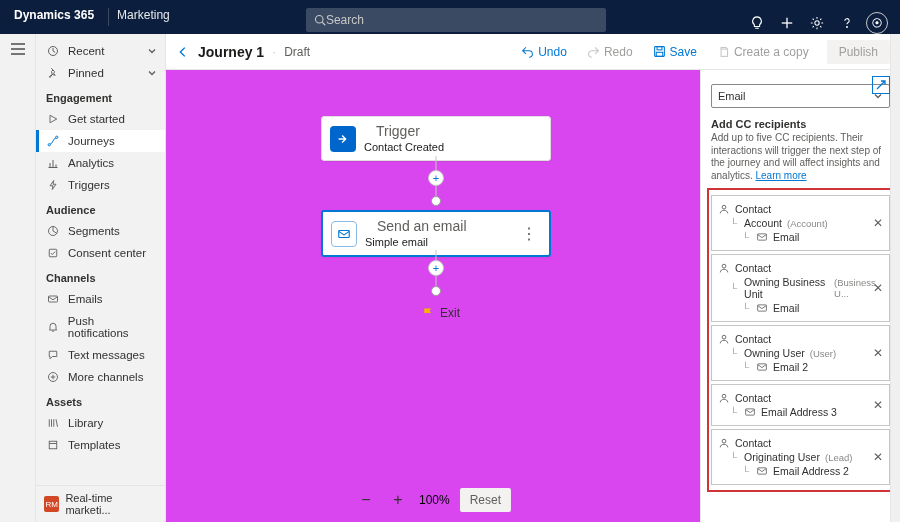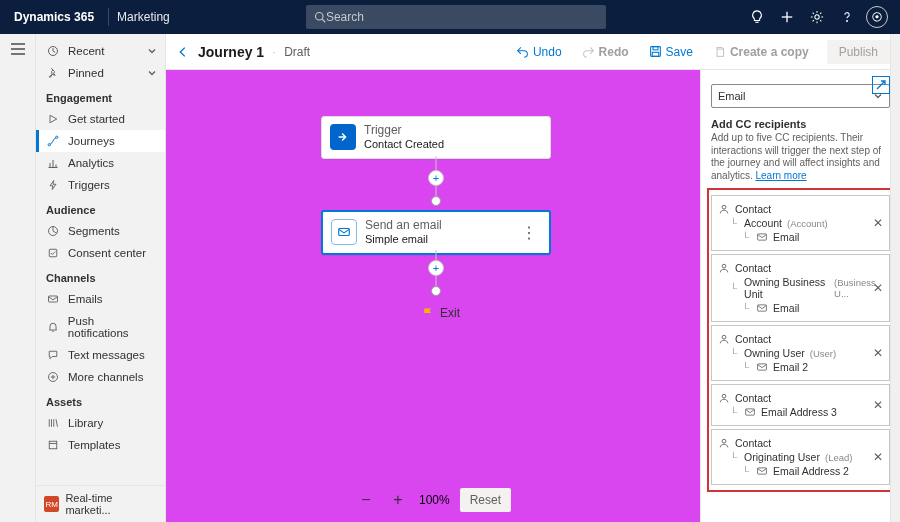--- a/index.html
+++ b/index.html
@@ -1,20 +1,20 @@
 <!DOCTYPE html>
 <html><head>
 <meta charset="utf-8">
 <style>
 * { box-sizing: border-box; margin: 0; padding: 0; font-family: "Segoe UI", Arial, sans-serif; }
 html, body { width: 900px; height: 522px; overflow: hidden; background: #f5f5f5; }
 svg { display: block; }
 
 
-.appbar { background: #0b1e3d; color: #fff; height: 34px; display: flex; align-items: center; padding: 16px 8px; font-size: 12px; }
+.appbar { background: #0b1e3d; color: #fff; height: 34px; display: flex; padding: 8px 8px; font-size: 12px; }
 .appbar .brand { font-weight: 600; padding: 0 6px; }
 .appbar .divider { width: 1px; height: 18px; background: #3a4a63; margin: 0 8px; }
 .appbar .module { opacity: .9; }
 .appbar .spacer { flex: 1; }
 .search-wrap { display: flex; align-items: center; background: #3a4a63; border-radius: 2px; height: 24px; width: 300px; margin: 0 8px; padding: 0 8px; color: #ddd; }
 .search-wrap input { flex: 1; background: transparent; border: none; outline: none; color: #fff; font-size: 12px; }
 .search-wrap input::placeholder { color: #c8c8c8; }
 .appbar .iconbtn { width: 30px; height: 30px; display: flex; align-items: center; justify-content: center; cursor: pointer; }
 .avatar { width: 22px; height: 22px; border: 1px solid #c8c8c8; border-radius: 50%; display: flex; align-items: center; justify-content: center; font-size: 11px; }
 
@@ -32,36 +32,36 @@
 .nav .bottom { position: absolute; bottom: 0; left: 0; right: 0; display: flex; align-items: center; gap: 6px; padding: 6px 8px; border-top: 1px solid #e5e5e5; font-size: 11px; margin-top: 35px; }
 .nav .bottom .sq { width: 16px; height: 16px; background: #d24726; color: #fff; font-size: 8px; display: flex; align-items: center; justify-content: center; border-radius: 2px; }
 
 .main { flex: 1; background: #d946ef; display: flex; flex-direction: column; position: relative; }
 .toolbar { height: 36px; background: #fff; border-bottom: 1px solid #e6e6e6; display: flex; align-items: center; padding: 0 10px; font-size: 12px; gap: 8px; }
 .toolbar .back { cursor: pointer; color: #0078d4; }
 .toolbar .title { font-weight: 600; font-size: 14px; color: #1b1a19; }
 .toolbar .status { color: #605e5c; }
 .toolbar .flex { flex: 1; }
 .toolbar .tbtn { display: flex; align-items: center; gap: 4px; padding: 4px 6px; color: #323130; cursor: pointer; }
-.toolbar .tbtn.disabled { color: #a19f9d; cursor: default; font-weight: bold; }
+.toolbar .tbtn.disabled { color: #a19f9d; cursor: default; }
 .toolbar .tbtn.primary { color: #0078d4; }
 .toolbar .publish { background: #f3f2f1; color: #a19f9d; padding: 5px 12px; border-radius: 2px; margin-left: 4px; }
 
 .canvas-wrap { flex: 1; display: flex; overflow: hidden; }
 .canvas { flex: 1; position: relative; }
 .canvas-inner { position: absolute; inset: 0; }
 
 
 .node { position: absolute; background: #fff; border: 1px solid #e1dfdd; border-radius: 3px; box-shadow: 0 1px 2px rgba(0,0,0,.06); display: flex; align-items: center; padding: 6px 8px; gap: 8px; width: 230px; }
 .node.selected { border: 2px solid #0078d4; }
 .node .badge { width: 26px; height: 26px; border-radius: 4px; display: flex; align-items: center; justify-content: center; }
 .node .badge.blue-solid { background: #0066cc; color: #fff; }
 .node .badge.blue-outline { background: #fff; border: 1px solid #8bb9e6; color: #0078d4; }
 .node .txt { font-size: 11px; line-height: 1.25; }
-.node .txt .sub { color: #605e5c; font-size: 12px; }
+.node .txt .sub { color: #605e5c; font-size: 14px; margin-left: 12px; }
 .node .txt .name { color: #1b1a19; font-weight: 400; }
 .node .more { margin-left: auto; padding: 0 4px; cursor: pointer; color: #605e5c; }
 
 .connector { position: absolute; left: 50%; width: 1px; background: #c8c6c4; transform: translateX(-50%); }
 .plus-circle { position: absolute; left: 50%; transform: translate(-50%, 0); width: 16px; height: 16px; border: 1px solid #c8c6c4; border-radius: 50%; background: #fff; display: flex; align-items: center; justify-content: center; color: #0078d4; font-size: 11px; cursor: pointer; }
 .dot-circle { position: absolute; left: 50%; transform: translate(-50%, 0); width: 10px; height: 10px; border: 1px solid #9d9d9d; border-radius: 50%; background: #fff; }
 .exit { position: absolute; display: flex; align-items: center; gap: 6px; font-size: 12px; color: #323130; }
 .exit .flag { color: #f7b500; }
 
 .zoomctl { position: absolute; left: 50%; bottom: 10px; transform: translateX(-50%); display: flex; align-items: center; gap: 10px; background: transparent; font-size: 12px; }

